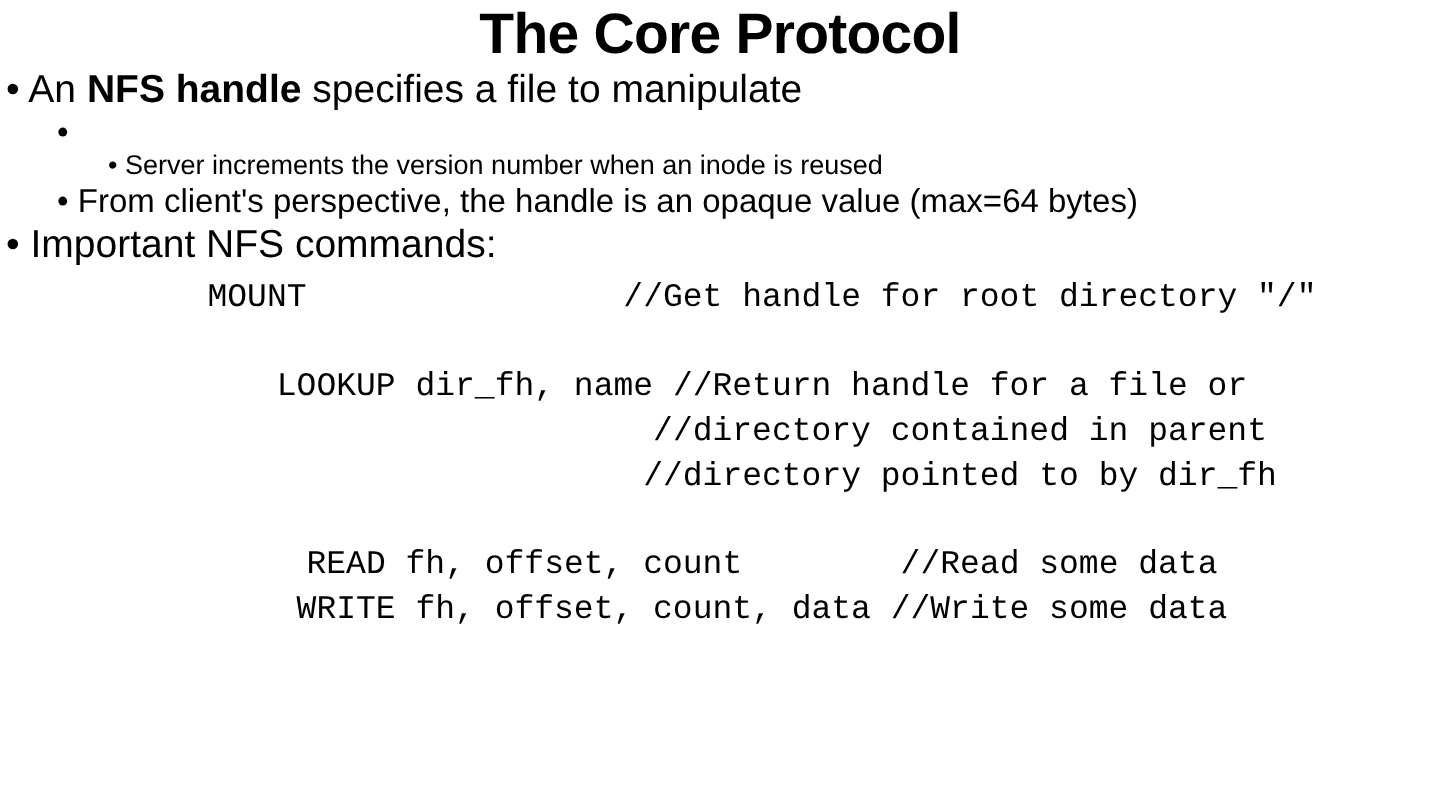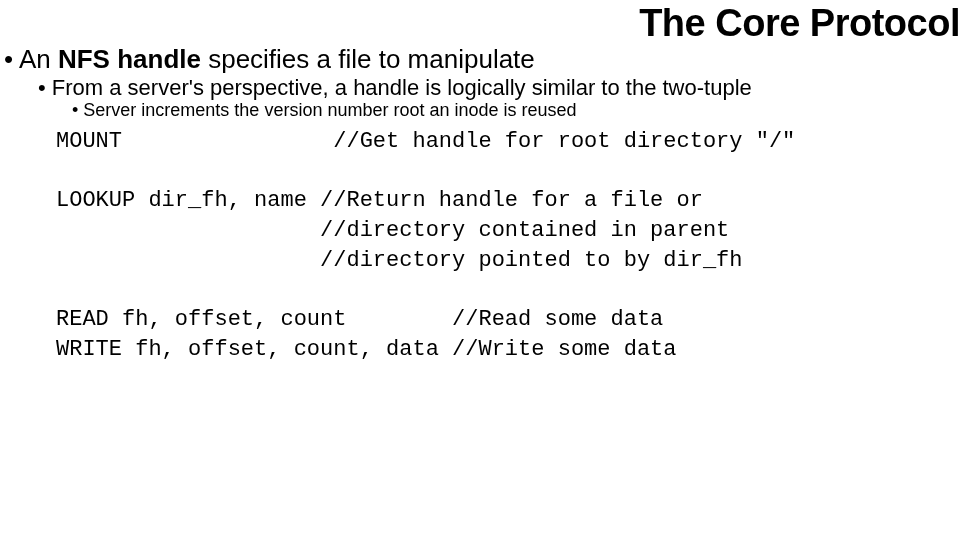--- a/index.html
+++ b/index.html
@@ -14,21 +14,21 @@
   }
   .slide {
     width: 960px;
     height: 540px;
     position: relative;
     box-sizing: border-box;
   }
   .title {
     font-size: 38px;
     font-weight: 700;
-    text-align: right;
+    text-align: center;
     letter-spacing: -0.5px;
     margin: 2px 0 0 0;
     font-family: "Segoe UI", "Arial Black", sans-serif;
   }
   ul {
     list-style: none;
     margin: 0;
     padding: 0;
   }
   li::before {
@@ -58,40 +58,43 @@
   .mono {
     font-family: Consolas, "Courier New", monospace;
   }
   .cmdblock {
     font-family: Consolas, "Courier New", monospace;
     font-size: 22px;
     line-height: 1.35;
     white-space: pre;
     padding-left: 56px;
     margin-top: 6px;
+    text-align: center;
   }
 </style>
 </head>
 <body>
 
 <div class="slide">
   <div class="title">The Core Protocol</div>
 
   <ul class="lvl1">
     <li>
       <span>An </span><span class="bold">NFS handle</span><span> specifies a file to manipulate</span>
       <ul class="lvl2">
         <li>
-          <span>From a server's perspective, a handle is logically similar to the two-tuple </span><br>
+          <br>
           <ul class="lvl3">
-            <li>Server increments the version number root an inode is reused</li>
+            <li>Server increments the version number when an inode is reused</li>
           </ul>
         </li>
+        <li>From client's perspective, the handle is an opaque value (max=64 bytes)</li>
       </ul>
     </li>
+    <li>Important NFS commands:</li>
   </ul>
 
   <div class="cmdblock">MOUNT                //Get handle for root directory "/"
 
 LOOKUP dir_fh, name //Return handle for a file or
                     //directory contained in parent
                     //directory pointed to by dir_fh
 
 READ fh, offset, count        //Read some data
 WRITE fh, offset, count, data //Write some data</div>

